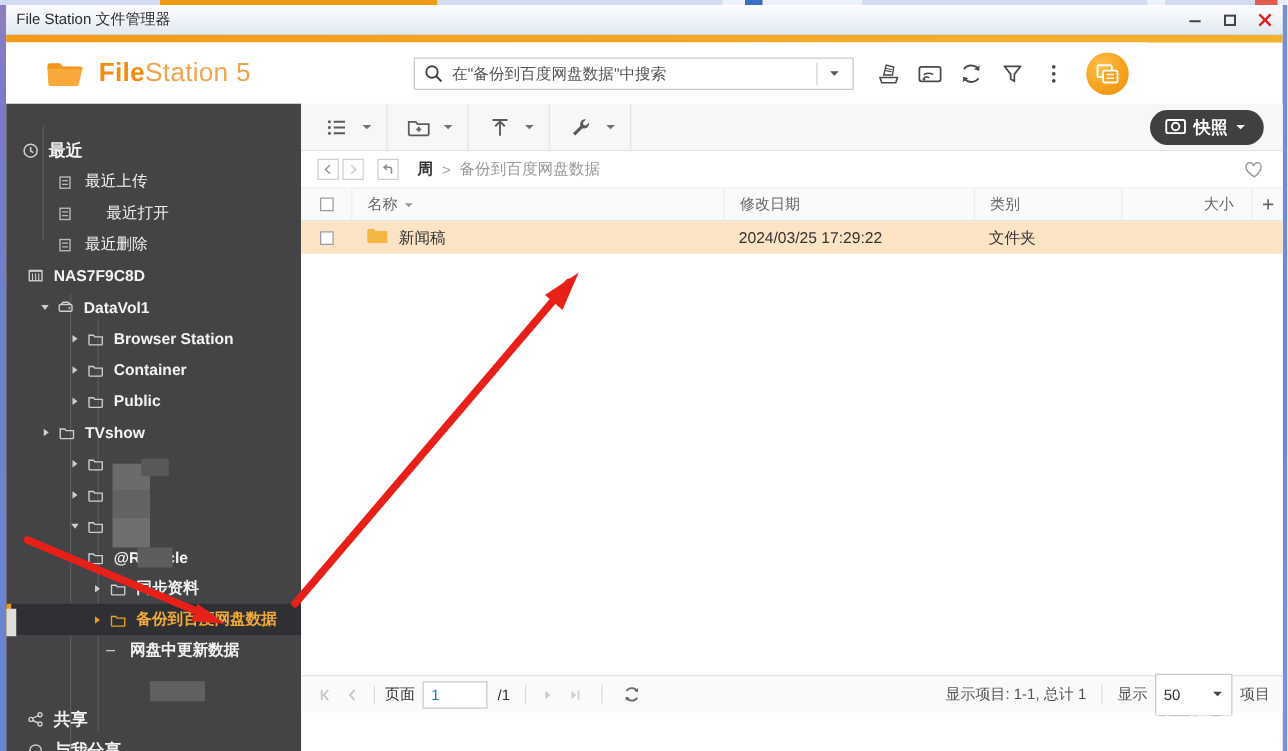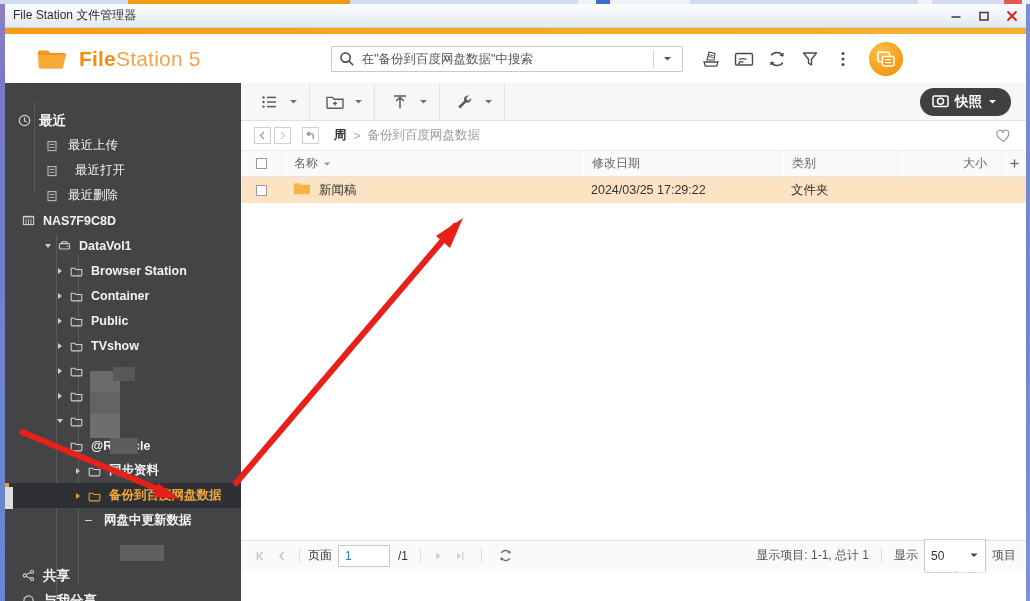--- a/index.html
+++ b/index.html
@@ -338,21 +338,21 @@
         <span class="sb-label" style="margin-left:7px;">最近上传</span>
       </div>
       <div class="sb-item sb-sub" style="padding-left:38px;">
         <span class="sb-ico">
           <svg width="12" height="12" viewBox="0 0 12 12">
               <rect x="2" y="1.6" width="8" height="9" fill="none" stroke="#b9b9b9" stroke-width="1.1"></rect>
               <line x1="3.6" y1="4.4" x2="8.4" y2="4.4" stroke="#b9b9b9" stroke-width="1"></line>
               <line x1="3.6" y1="7.4" x2="8.4" y2="7.4" stroke="#b9b9b9" stroke-width="1"></line>
             </svg>
         </span>
-        <span class="sb-label" style="margin-left:14px;">最近打开</span>
+        <span class="sb-label" style="margin-left:24px;">最近打开</span>
       </div>
       <div class="sb-item sb-sub" style="padding-left:38px;">
         <span class="sb-ico">
           <svg width="12" height="12" viewBox="0 0 12 12">
               <rect x="2" y="1.6" width="8" height="9" fill="none" stroke="#b9b9b9" stroke-width="1.1"></rect>
               <line x1="3.6" y1="4.4" x2="8.4" y2="4.4" stroke="#b9b9b9" stroke-width="1"></line>
               <line x1="3.6" y1="7.4" x2="8.4" y2="7.4" stroke="#b9b9b9" stroke-width="1"></line>
             </svg>
         </span>
         <span class="sb-label" style="margin-left:7px;">最近删除</span>
@@ -364,21 +364,21 @@
               <rect x="1.4" y="2.6" width="10.2" height="8" fill="none" stroke="#cfcfcf" stroke-width="1.1"></rect>
               <line x1="1.4" y1="2.6" x2="11.6" y2="2.6" stroke="#cfcfcf" stroke-width="1.6"></line>
               <line x1="4" y1="4.8" x2="4" y2="10.6" stroke="#cfcfcf" stroke-width=".9"></line>
               <line x1="6.5" y1="4.8" x2="6.5" y2="10.6" stroke="#cfcfcf" stroke-width=".9"></line>
               <line x1="9" y1="4.8" x2="9" y2="10.6" stroke="#cfcfcf" stroke-width=".9"></line>
             </svg>
         </span>
         <span class="sb-label" style="margin-left:6px;">NAS7F9C8D</span>
       </div>
 
-      <div class="sb-item" style="padding-left:24px;margin-left:12px;">
+      <div class="sb-item" style="padding-left:24px;">
         <span class="sb-arrow">
             <span class="tri-down"></span>
           </span>
         <span class="sb-ico">
           <svg width="13" height="13" viewBox="0 0 13 13">
               <rect x="1.4" y="4.6" width="10.2" height="5.4" rx="1" fill="none" stroke="#cfcfcf" stroke-width="1.1"></rect>
               <path d="M3 4.6l1.4-1.8h4.2L10 4.6" fill="none" stroke="#cfcfcf" stroke-width="1.1"></path>
               <circle cx="9.4" cy="7.3" r=".8" fill="#cfcfcf"></circle>
             </svg>
         </span>
@@ -411,21 +411,21 @@
         <span class="sb-arrow">
             <span class="tri"></span>
           </span>
         <span class="sb-ico">
           <svg width="13" height="12" viewBox="0 0 13 12">
               <path d="M1.2 3.2h3.6l1 1.3h6v5.6a.8.8 0 0 1-.8.8H2a.8.8 0 0 1-.8-.8z" fill="none" stroke="#cfcfcf" stroke-width="1.1"></path>
             </svg>
         </span>
         <span class="sb-label" style="margin-left:6px;">Public</span>
       </div>
-      <div class="sb-item" style="padding-left:48px;">
+      <div class="sb-item" style="padding-left:25px;">
         <span class="sb-arrow">
             <span class="tri"></span>
           </span>
         <span class="sb-ico">
           <svg width="13" height="12" viewBox="0 0 13 12">
               <path d="M1.2 3.2h3.6l1 1.3h6v5.6a.8.8 0 0 1-.8.8H2a.8.8 0 0 1-.8-.8z" fill="none" stroke="#cfcfcf" stroke-width="1.1"></path>
             </svg>
         </span>
         <span class="sb-label" style="margin-left:6px;">TVshow</span>
       </div>

